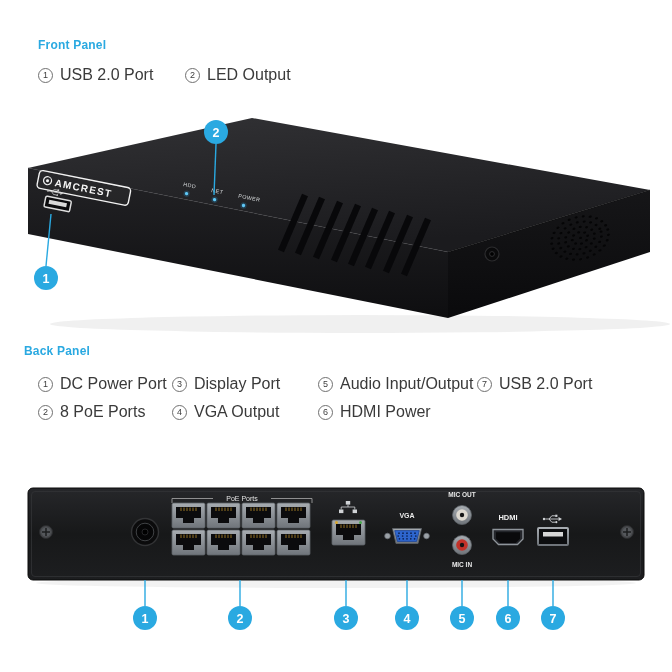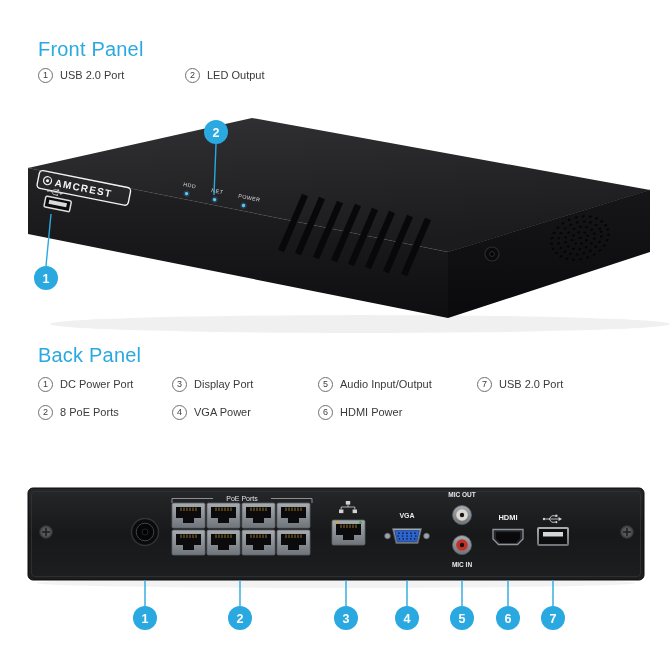--- a/index.html
+++ b/index.html
@@ -1,27 +1,27 @@
 <!DOCTYPE html>
 <html><head>
 <meta charset="utf-8">
 <style>
   * { margin:0; padding:0; box-sizing:border-box; }
   html,body { width:672px; height:672px; background:#ffffff; overflow:hidden;
               font-family:"Liberation Sans", sans-serif; }
   .page { position:relative; width:672px; height:672px; background:#fff; }
 
-  .section-title { position:absolute; font-size:20px; font-weight:normal;
+  .section-title { position:absolute; font-size:12px; font-weight:bold;
                    color:#2AA9E1; letter-spacing:0.2px;text-align:right; }
 
   .legend-item { position:absolute; display:flex; align-items:center; gap:7px; height:16px; }
   .lnum { width:15px; height:15px; min-width:15px; border:1px solid #707070; border-radius:50%;
           display:flex; align-items:center; justify-content:center;
           font-size:9px; color:#3c3c3c; line-height:1; }
-  .llabel { font-size:11px; color:#3a3a3a; }
+  .llabel { font-size:16px; color:#3a3a3a; }
 
   svg.illus { position:absolute; left:0; }
   svg text { font-family:"Liberation Sans", sans-serif; }
   .cline  { stroke:#2AA9E1; stroke-width:1.4; }
   .cbadge { fill:#2AA9E1; }
   .cnum   { fill:#ffffff; font-size:12.5px; font-weight:bold; text-anchor:middle; }
 </style>
 </head>
 <body>
 
@@ -132,21 +132,21 @@
         <text x="216" y="36.5" class="cnum">2</text>
       </g>
       <g>
         <line x1="46" y1="166" x2="51" y2="114" class="cline"></line>
         <circle cx="46" cy="178" r="12" class="cbadge"></circle>
         <text x="46" y="182.5" class="cnum">1</text>
       </g>
     </g>
   </svg>
 
-  <div class="section-title" style="left:38px; top:344px">Back Panel</div>
+  <div class="section-title" style="left:24px; top:344px">Back Panel</div>
 
   <div class="legend-item" style="left:38px; top:376px">
     <span class="lnum">1</span>
     <span class="llabel">DC Power Port</span>
   </div>
   <div class="legend-item" style="left:172px; top:376px">
     <span class="lnum">3</span>
     <span class="llabel">Display Port</span>
   </div>
   <div class="legend-item" style="left:318px; top:376px">
@@ -156,21 +156,21 @@
   <div class="legend-item" style="left:477px; top:376px">
     <span class="lnum">7</span>
     <span class="llabel">USB 2.0 Port</span>
   </div>
   <div class="legend-item" style="left:38px; top:404px">
     <span class="lnum">2</span>
     <span class="llabel">8 PoE Ports</span>
   </div>
   <div class="legend-item" style="left:172px; top:404px">
     <span class="lnum">4</span>
-    <span class="llabel">VGA Power</span>
+    <span class="llabel">VGA Output</span>
   </div>
   <div class="legend-item" style="left:318px; top:404px">
     <span class="lnum">6</span>
     <span class="llabel">HDMI Power</span>
   </div>
 
   <svg class="illus" style="top:470px" width="672" height="180" viewBox="0 0 672 180">
     <defs>
       <linearGradient id="gPanel" x1="0" y1="0" x2="0" y2="1">
         <stop offset="0" stop-color="#26272a"></stop>

